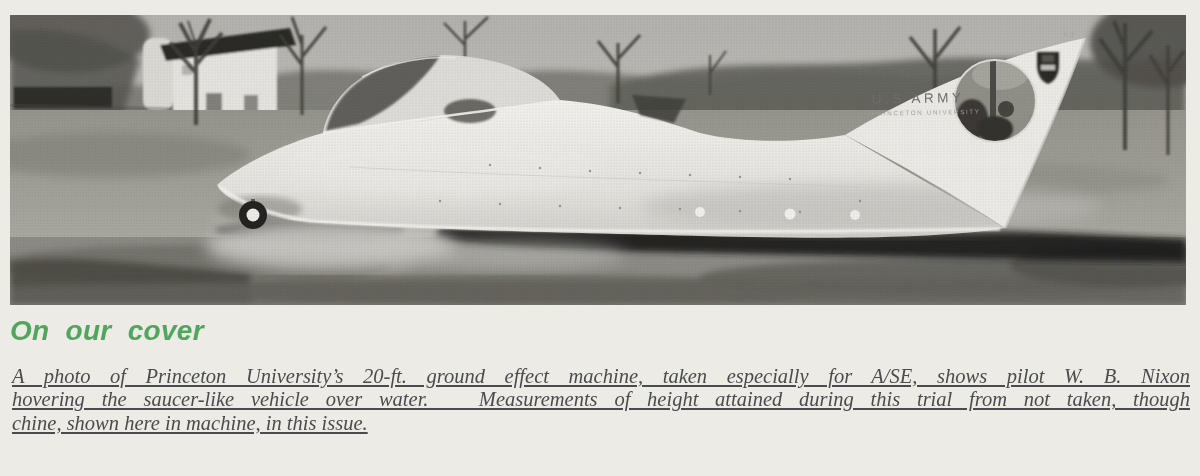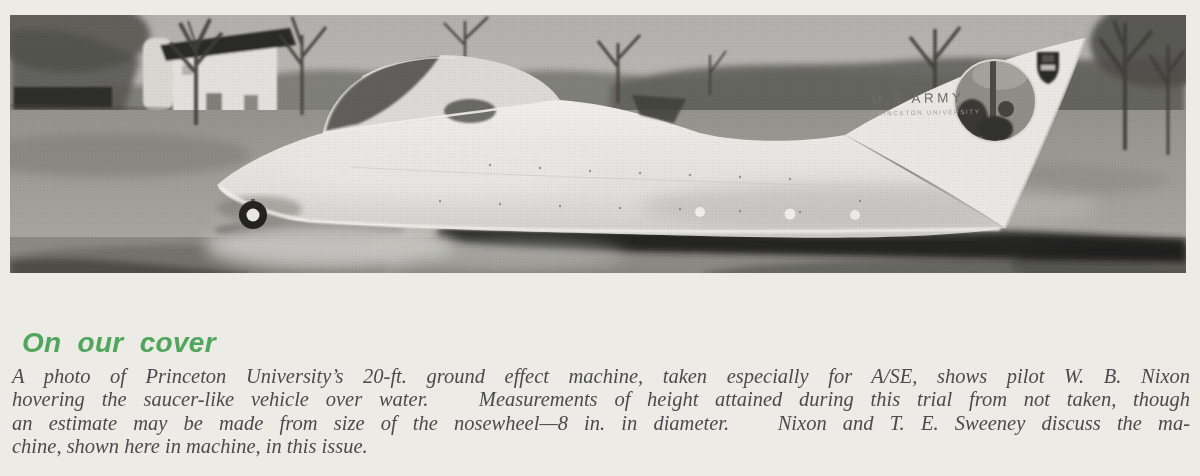--- a/index.html
+++ b/index.html
@@ -9,42 +9,43 @@
   }
   html,body{margin:0;padding:0;}
   body{
     width:1200px;height:476px;
     background:var(--page-bg);
     font-family:"Liberation Serif", serif;
     position:relative;overflow:hidden;
   }
   .page{position:absolute;inset:0;}
   .photo-wrap{
-    position:absolute;left:10px;top:15px;width:1176px;height:258px;
+    position:absolute;left:10px;top:15px;width:1176px;height:290px;
     background:#bef264;overflow:hidden;
   }
   .photo-wrap svg{display:block;}
   .cover-heading{
     position:absolute;left:10px;top:314px;
     font-family:"Liberation Sans", sans-serif;
     font-weight:bold;font-style:italic;
     font-size:28px;line-height:34px;
     letter-spacing:.3px;word-spacing:8px;
     color:var(--heading-green);
-    margin:12px;
+    margin:0;
   }
   .caption{
     position:absolute;left:12px;top:365px;width:1178px;
     font-family:"Liberation Serif", serif;
     font-style:italic;
     font-size:20.5px;line-height:23.3px;
     color:var(--caption-ink);
   }
   .caption .cap-line{
     white-space:pre-wrap;
+    text-decoration:underline;
   }
   .caption .cap-line.just{
     text-align:justify;
     -moz-text-align-last:justify;
     text-align-last:justify;
   }
   .fin-label{
     font-family:"Liberation Sans", sans-serif;
   }
 </style>
@@ -242,17 +243,16 @@
         <rect x="0" y="0" width="1176" height="290" fill="url(#halftone)" opacity="0.13"></rect>
       </g>
     </svg>
   </div>
 
   <h2 class="cover-heading">On our cover</h2>
 
   <div class="caption">
     <div class="cap-line just">A photo of Princeton University’s 20-ft. ground effect machine, taken especially for A/SE, shows pilot W. B. Nixon</div>
     <div class="cap-line just">hovering the saucer-like vehicle over water.   Measurements of height attained during this trial from not taken, though</div>
-    <div class="cap-line just">an estimate may be made from size of the nosewheel—8 in. in diameter.   Nixon and T. E. Sweeney discuss the ma-</div>
     <div class="cap-line">chine, shown here in machine, in this issue.</div>
   </div>
 
 </div>
 
 </body></html>

